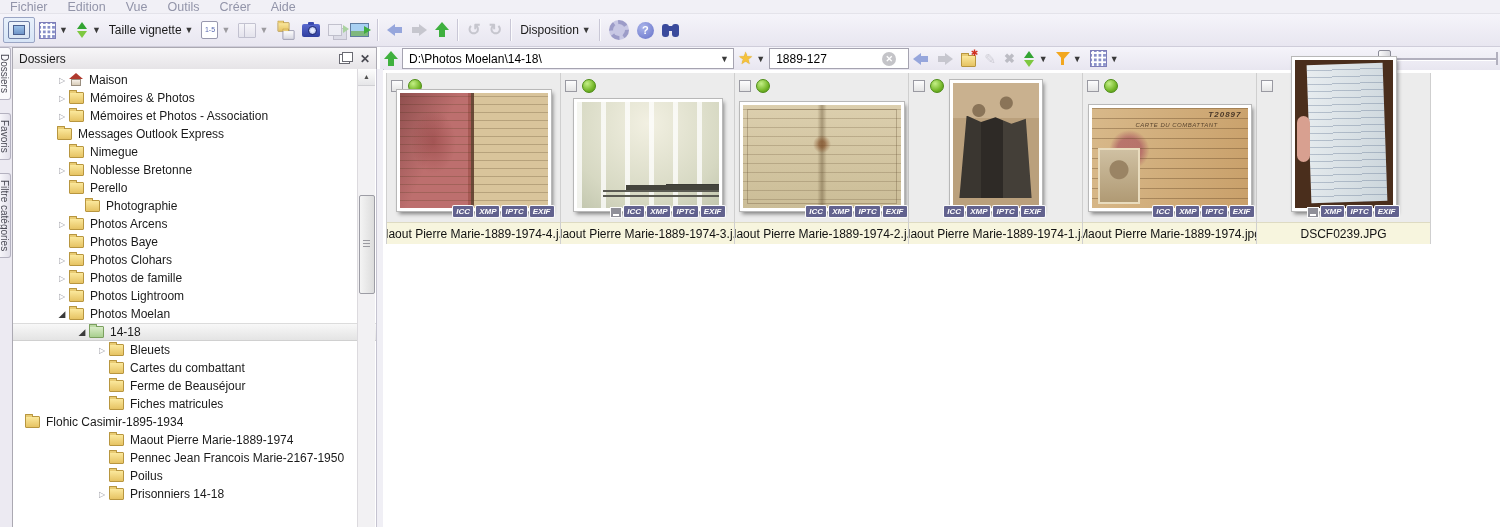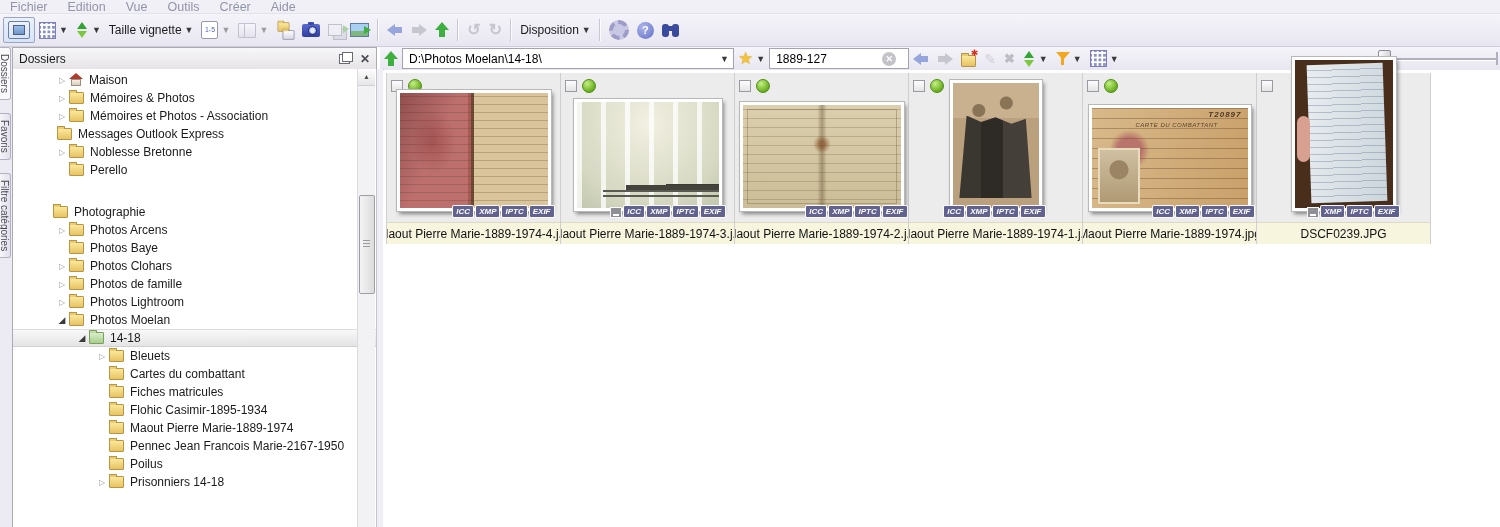--- a/index.html
+++ b/index.html
@@ -335,30 +335,35 @@
     <span class="exp">▷</span>
     <span class="tico fold"></span>
     <span class="lbl">Mémoires et Photos - Association</span>
   </div>
         <div class="trow" style="padding-left: 32px;">
     <span class="exp"></span>
     <span class="tico fold"></span>
     <span class="lbl">Messages Outlook Express</span>
   </div>
         <div class="trow" style="padding-left: 44px;">
+    <span class="exp"></span>
+    <span class="tico fold"></span>
+    <span class="lbl">Nimegue</span>
+  </div>
+        <div class="trow" style="padding-left: 44px;">
     <span class="exp">▷</span>
     <span class="tico fold"></span>
     <span class="lbl">Noblesse Bretonne</span>
   </div>
         <div class="trow" style="padding-left: 44px;">
     <span class="exp"></span>
     <span class="tico fold"></span>
     <span class="lbl">Perello</span>
   </div>
-        <div class="trow" style="padding-left: 28px; margin-top: 24px;">
+        <div class="trow" style="padding-left: 60px;">
     <span class="exp"></span>
     <span class="tico fold"></span>
     <span class="lbl">Photographie</span>
   </div>
         <div class="trow" style="padding-left: 44px;">
     <span class="exp">▷</span>
     <span class="tico fold"></span>
     <span class="lbl">Photos Arcens</span>
   </div>
         <div class="trow" style="padding-left: 44px;">
@@ -397,23 +402,28 @@
     <span class="lbl">Bleuets</span>
   </div>
         <div class="trow" style="padding-left: 84px;">
     <span class="exp"></span>
     <span class="tico fold"></span>
     <span class="lbl">Cartes du combattant</span>
   </div>
         <div class="trow" style="padding-left: 84px;">
     <span class="exp"></span>
     <span class="tico fold"></span>
+    <span class="lbl">Ferme de Beauséjour</span>
+  </div>
+        <div class="trow" style="padding-left: 84px;">
+    <span class="exp"></span>
+    <span class="tico fold"></span>
     <span class="lbl">Fiches matricules</span>
   </div>
-        <div class="trow" style="padding-left: 84px;">
+        <div class="trow" style="">
     <span class="exp"></span>
     <span class="tico fold"></span>
     <span class="lbl">Flohic Casimir-1895-1934</span>
   </div>
         <div class="trow" style="padding-left: 84px;">
     <span class="exp"></span>
     <span class="tico fold"></span>
     <span class="lbl">Maout Pierre Marie-1889-1974</span>
   </div>
         <div class="trow" style="padding-left: 84px;">

